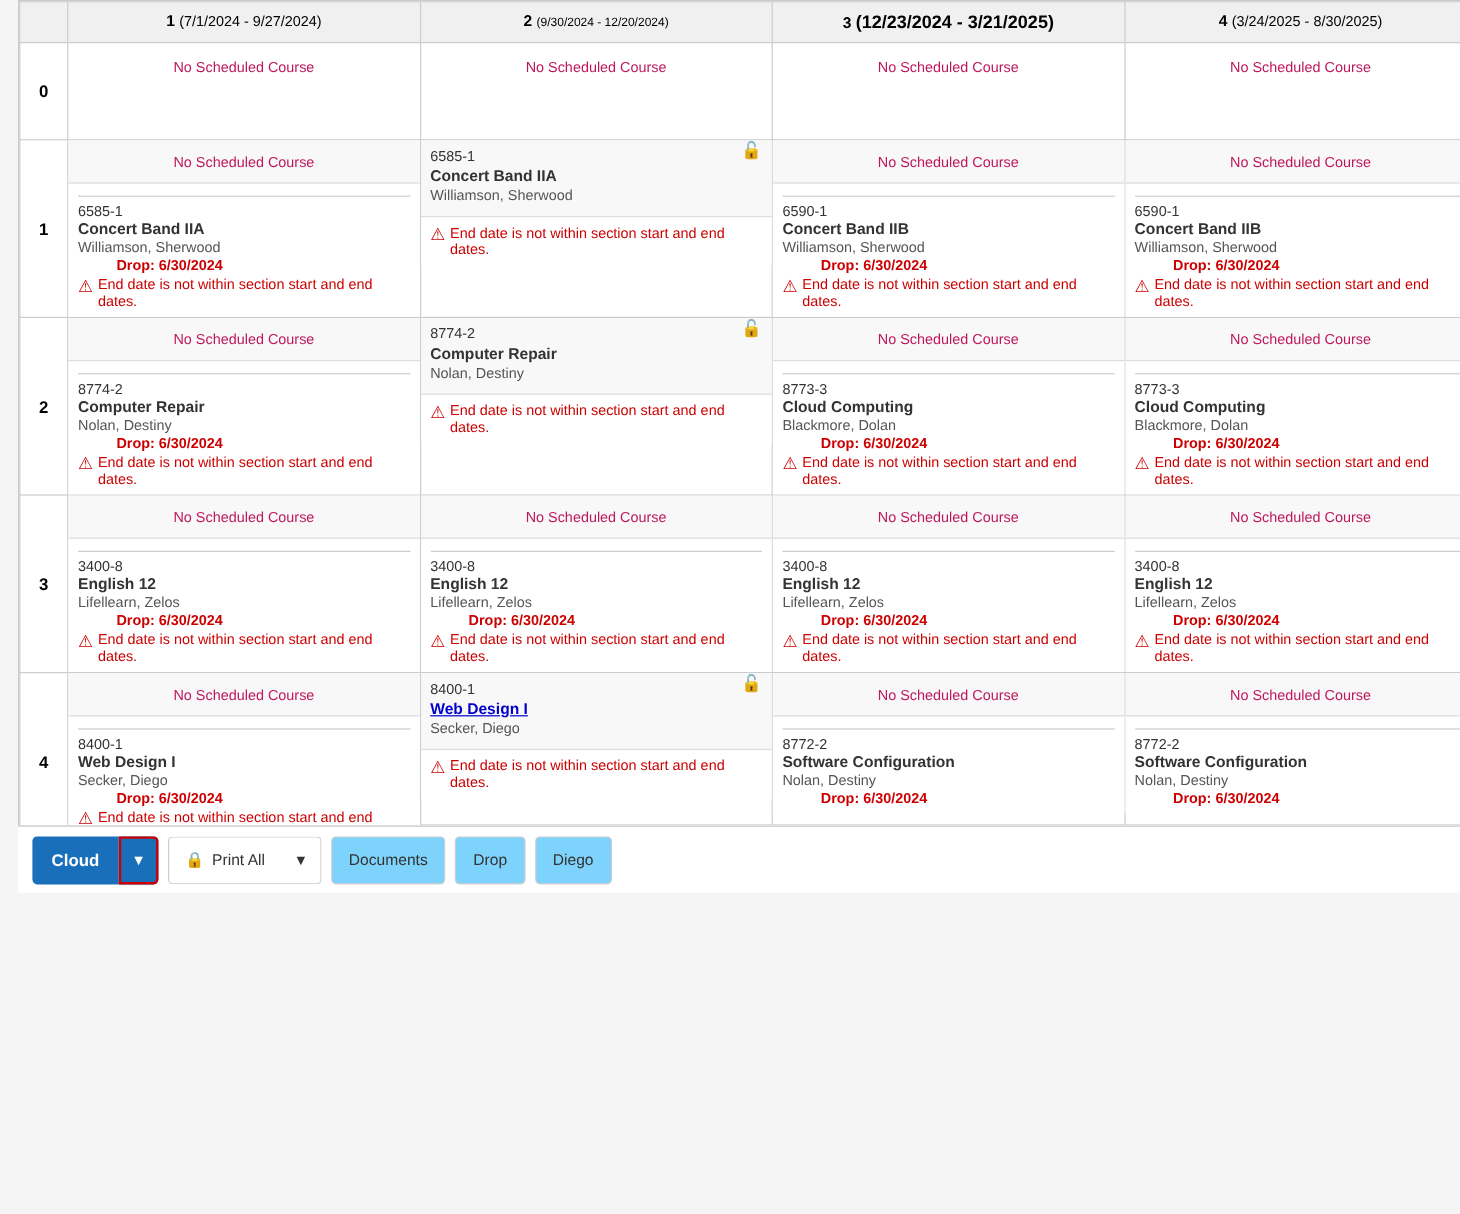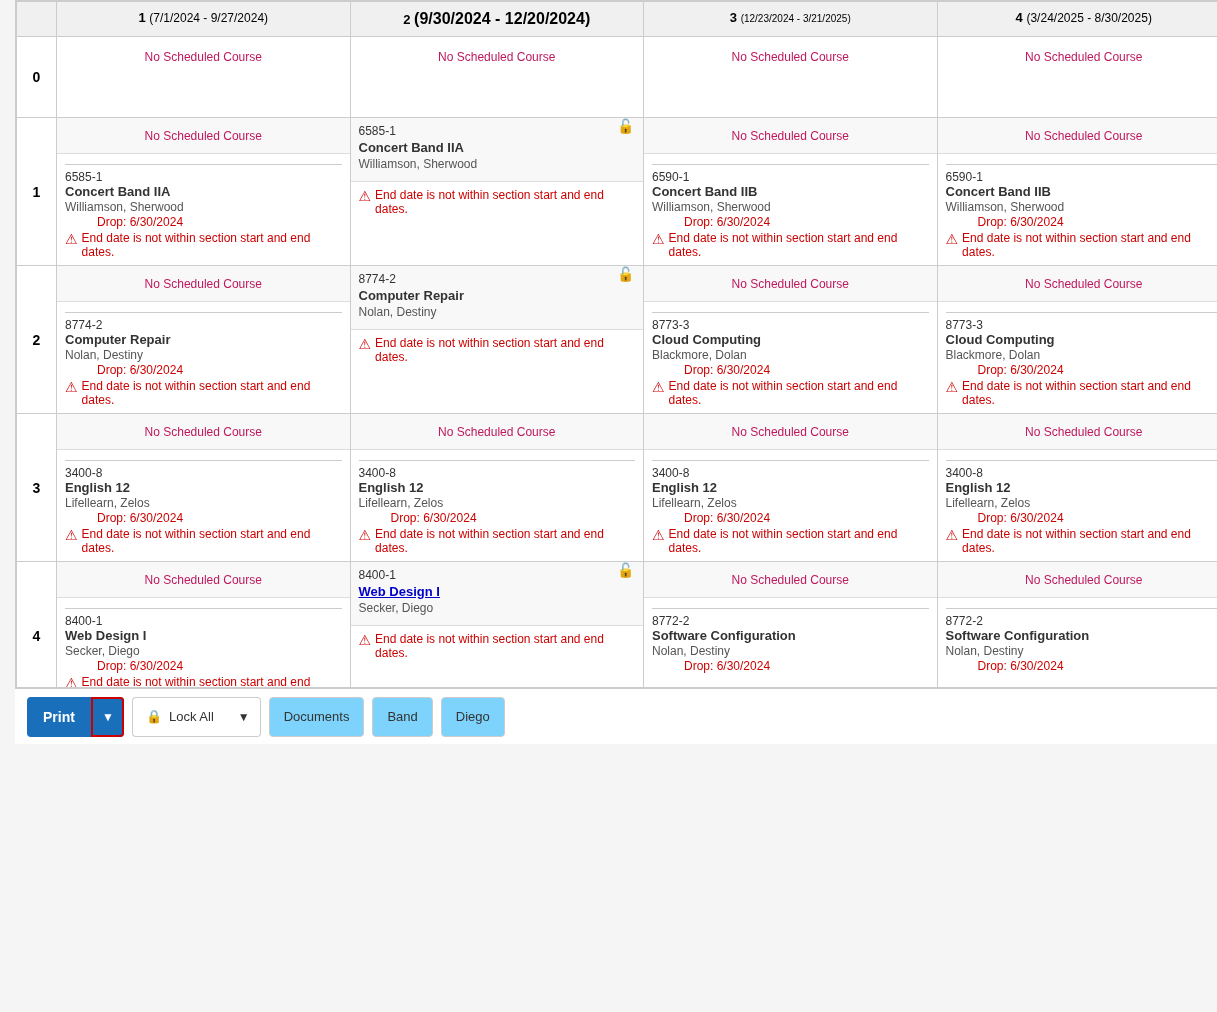--- a/index.html
+++ b/index.html
@@ -97,21 +97,21 @@
 
     .course-teacher {
       font-size: 12px;
       color: #555;
       margin-bottom: 4px;
     }
 
     .drop-date {
       color: #cc0000;
       font-size: 12px;
-      font-weight: normal;
+      font-weight: bold;
       margin-bottom: 4px;
       padding-left: 32px;
     }
 
     .error-msg {
       color: #cc0000;
       font-size: 12px;
       display: flex;
       align-items: flex-start;
       gap: 4px;
@@ -237,25 +237,25 @@
     <table>
       <thead>
         <tr>
           <th></th>
           <th>
             <span style="font-weight:bold;">1</span>
             <span style="font-weight:normal; font-size:12px;">(7/1/2024 - 9/27/2024)</span>
           </th>
           <th>
             <span style="font-weight:bold;">2</span>
-            <span style="font-weight:bold; font-size:16px;">(9/30/2024 - 12/20/2024)</span>
+            <span style="font-weight:normal; font-size:10px;">(9/30/2024 - 12/20/2024)</span>
           </th>
           <th>
             <span style="font-weight:bold;">3</span>
-            <span style="font-weight:normal; font-size:10px;">(12/23/2024 - 3/21/2025)</span>
+            <span style="font-weight:bold; font-size:15px;">(12/23/2024 - 3/21/2025)</span>
           </th>
           <th>
             <span style="font-weight:bold;">4</span>
             <span style="font-weight:normal; font-size:12px;">(3/24/2025 - 8/30/2025)</span>
           </th>
         </tr>
       </thead>
       <tbody id="table-body">
       <tr>
             <td class="row-num">0</td>
@@ -467,34 +467,34 @@
                 </div>
                 <div class="cell-bottom"><div class="underline-sep"></div><span class="course-number">8772-2</span><br><span class="course-name">Software Configuration</span><br><span class="course-teacher">Nolan, Destiny</span><br><span class="drop-date">Drop: 6/30/2024</span></div>
               </div>
             </td>
           </tr>
         </tbody>
     </table>
   </div>
 
   <div class="toolbar">
-    <button class="btn-load">Print</button>
+    <button class="btn-load">Cloud</button>
     <button class="btn-load-arrow">
       <span>▼</span>
     </button>
     <button class="btn-lock-all">
       <span>🔒</span>
-      <span>Lock All</span>
+      <span>Print All</span>
     </button>
     <button class="btn-toolbar-arrow">
       <span>▼</span>
     </button>
     <button class="btn-toolbar">
       <span>Documents</span>
     </button>
     <button class="btn-toolbar">
-      <span>Band</span>
+      <span>Drop</span>
     </button>
     <button class="btn-toolbar">
       <span>Diego</span>
     </button>
   </div>
 </div>
 
 </body></html>

